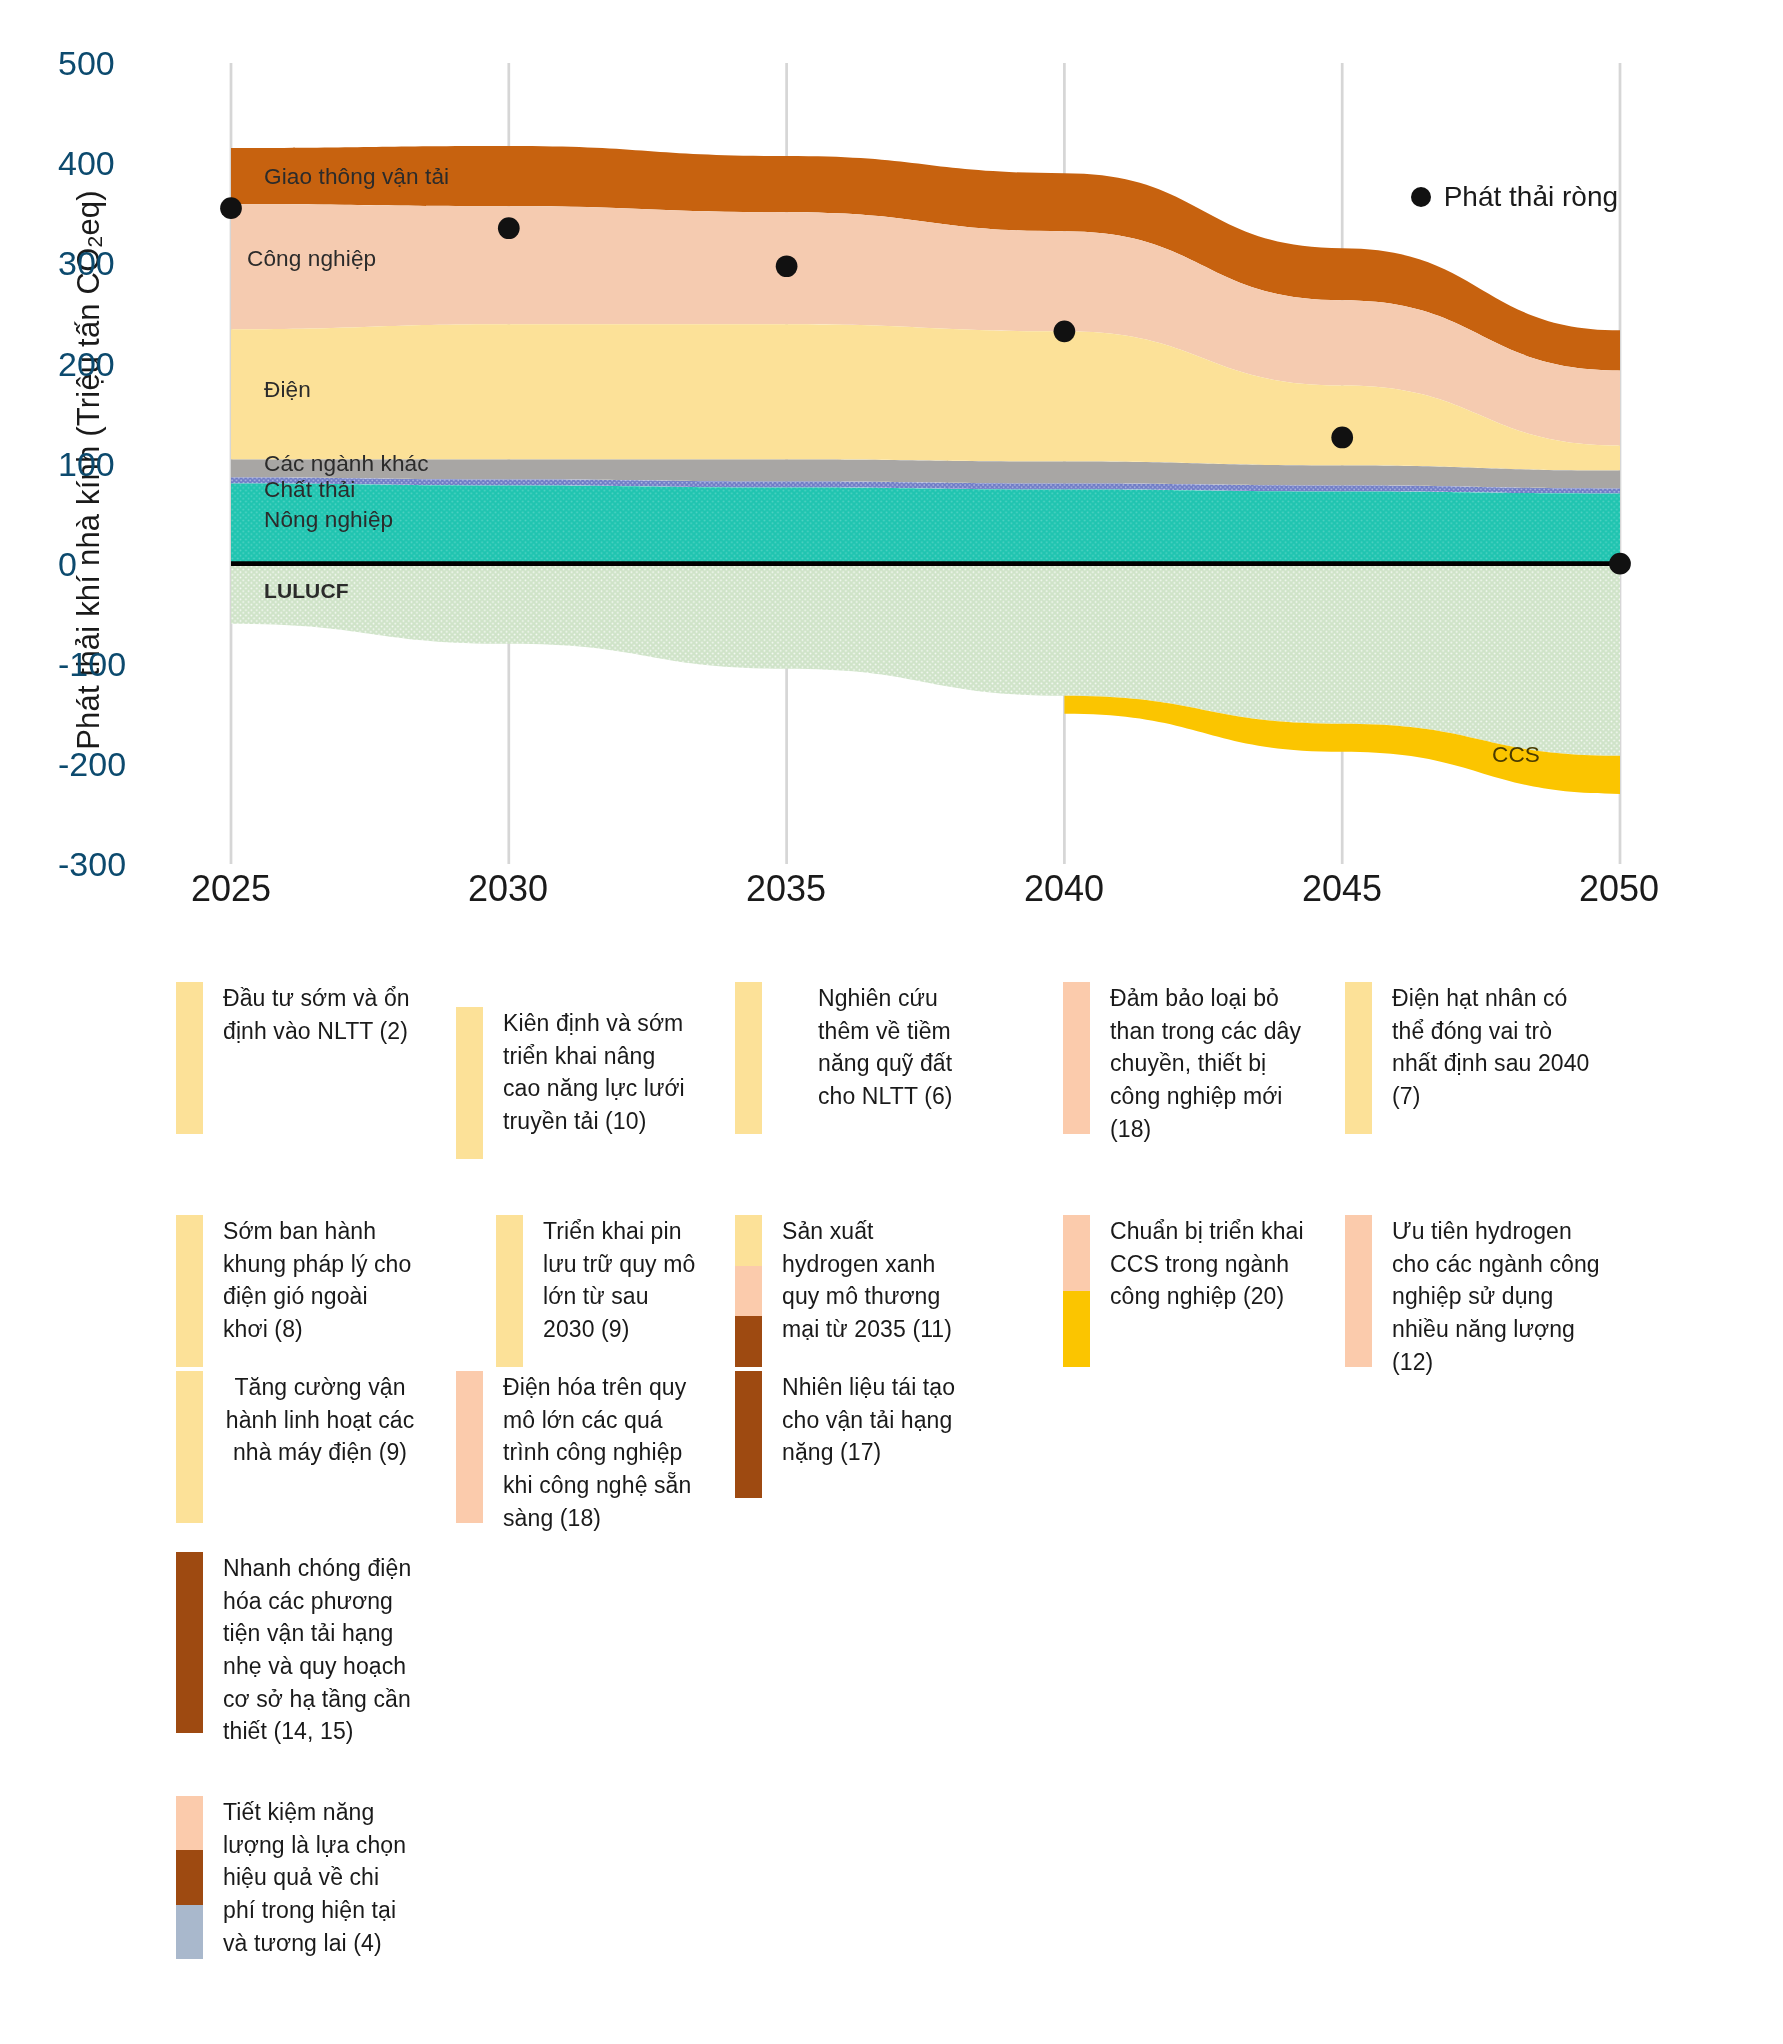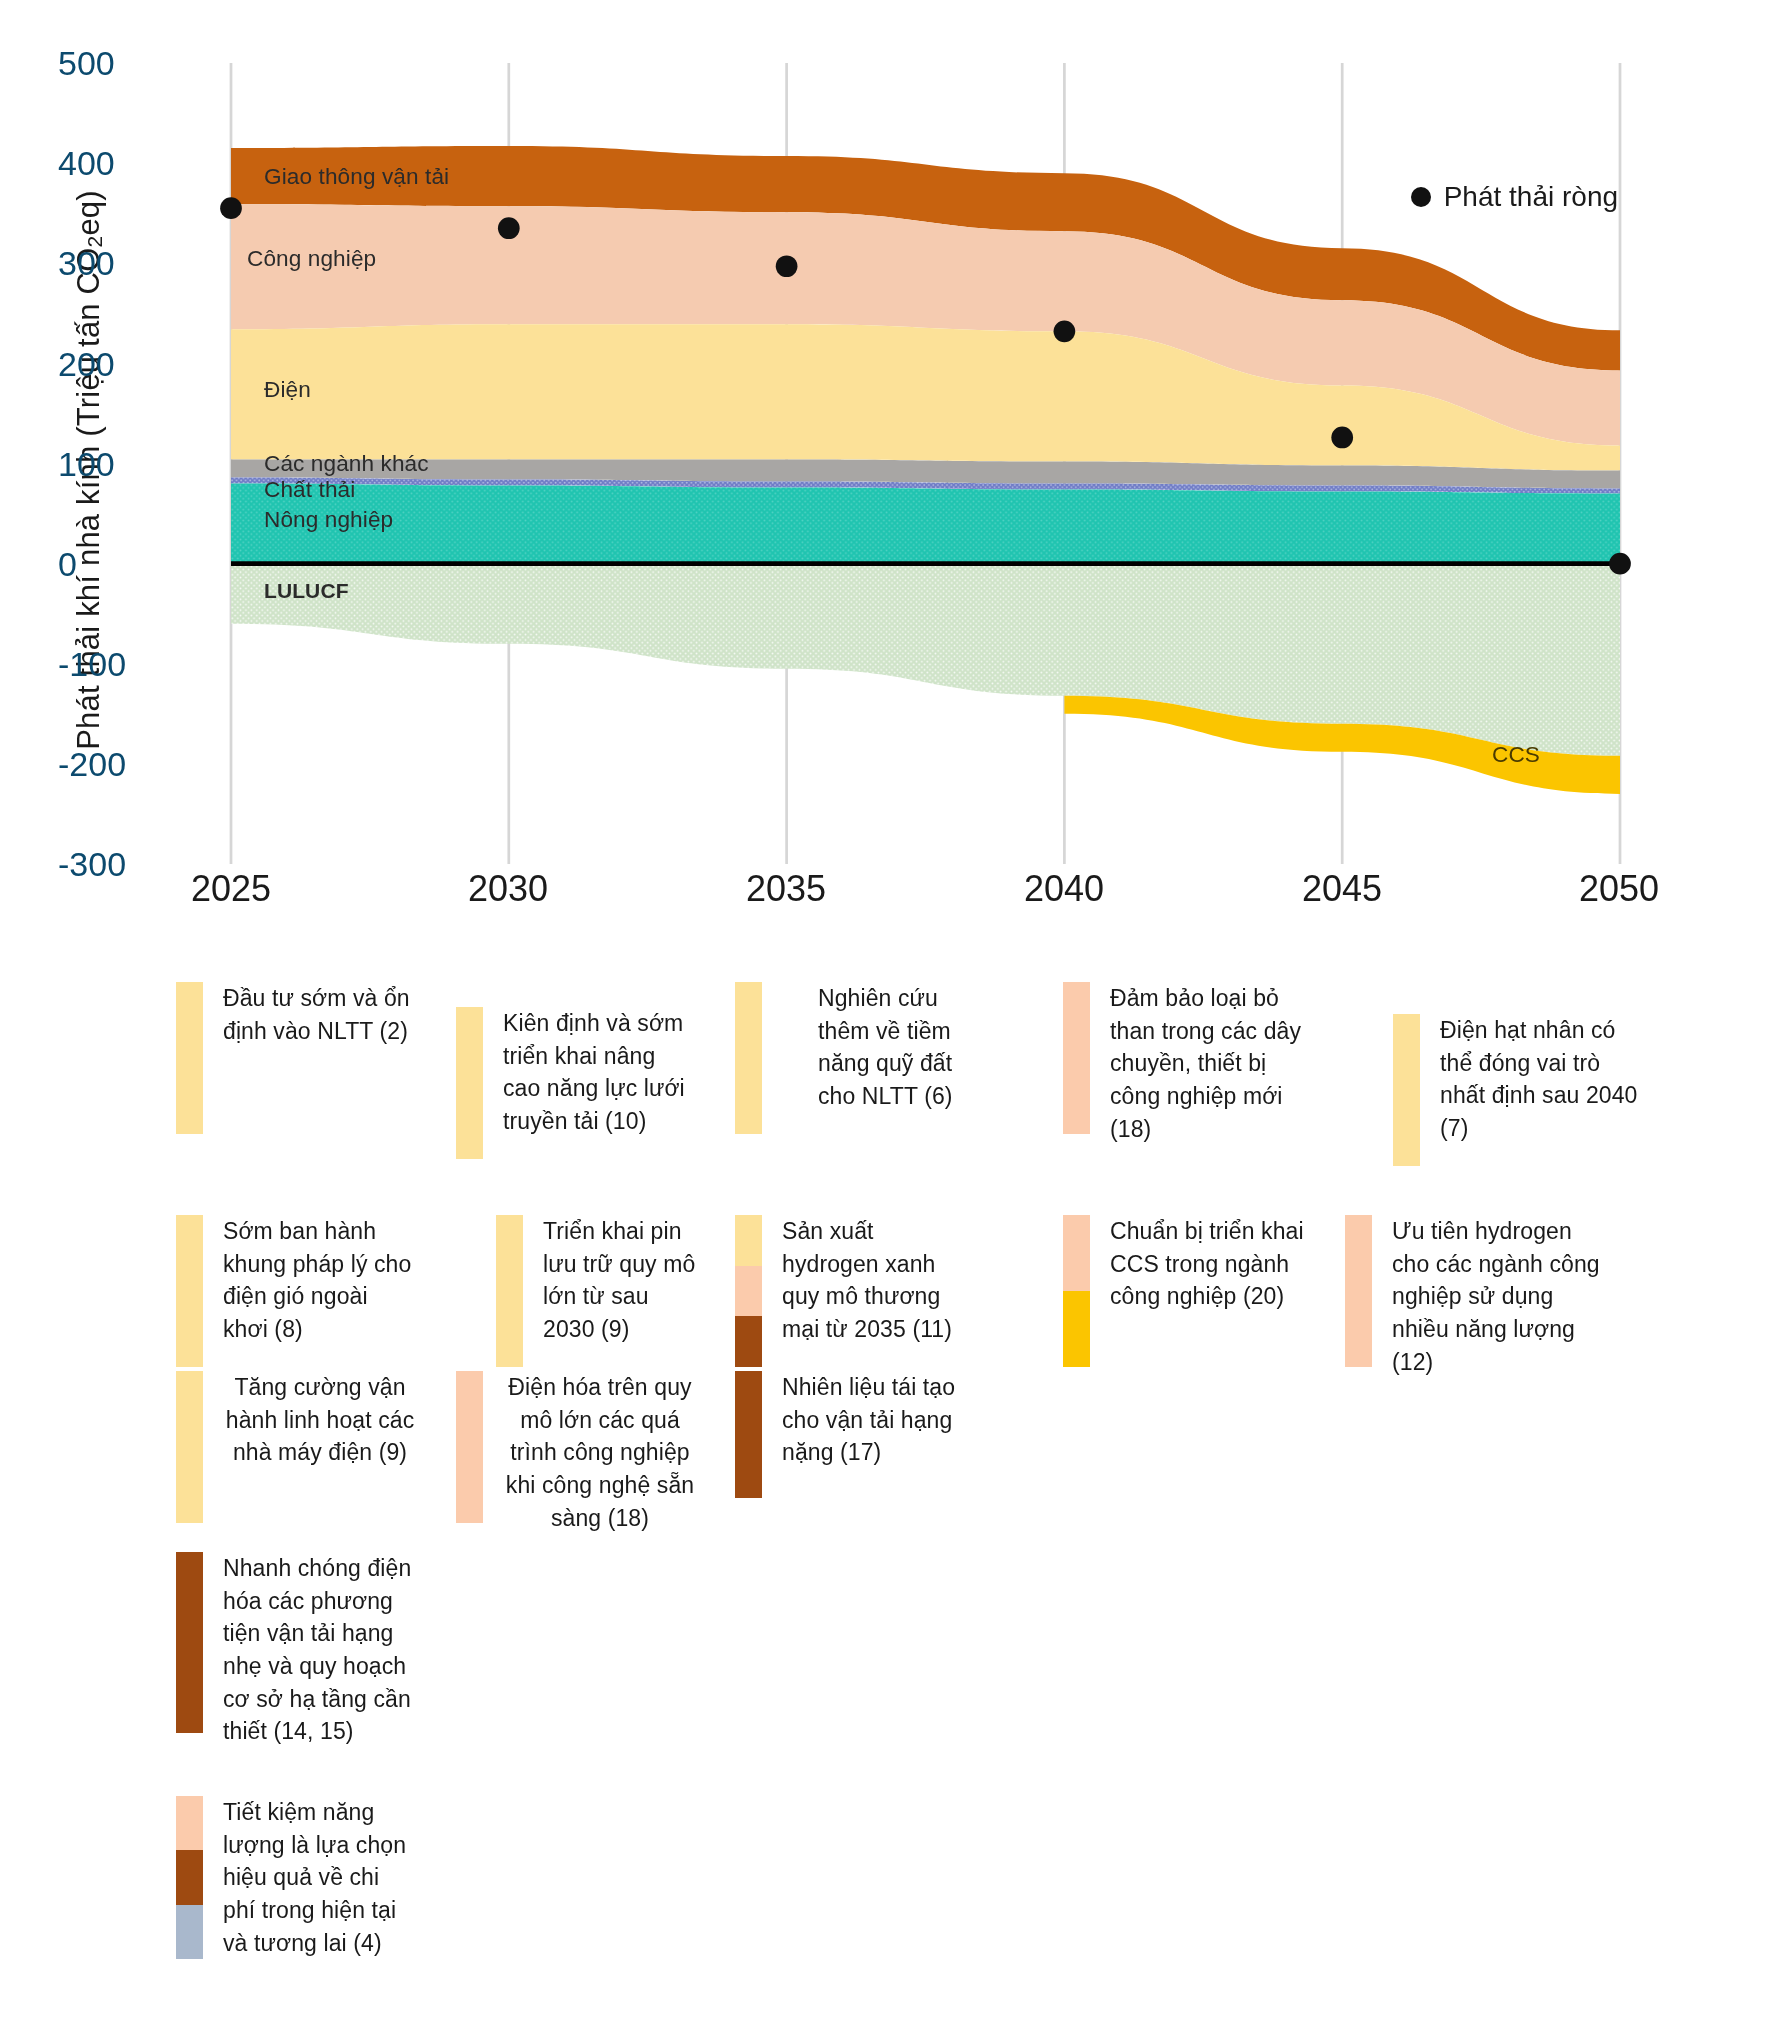--- a/index.html
+++ b/index.html
@@ -210,21 +210,21 @@
     <div class="key-item" style="left: 280px; top: 233px; width: 242px; padding-left: 40px;">
       <div class="swatch" style="height: 152px;">
         <span style="background: rgb(252, 225, 152); height: 100%;"></span>
       </div>
       <div class="key-text" style="width: 194px;">Triển khai pin lưu trữ quy mô lớn từ sau 2030 (9)</div>
     </div>
     <div class="key-item" style="left: 280px; top: 389px; width: 242px;">
       <div class="swatch" style="height: 152px;">
         <span style="background: rgb(251, 203, 172); height: 100%;"></span>
       </div>
-      <div class="key-text" style="width: 194px; text-align: center;">Điện hóa trên quy mô lớn các quá trình công nghiệp khi công nghệ sẵn sàng (18)</div>
+      <div class="key-text" style="width: 194px;">Điện hóa trên quy mô lớn các quá trình công nghiệp khi công nghệ sẵn sàng (18)</div>
     </div>
     <div class="key-item" style="left: 559px; top: 0px; width: 232px; gap: 36px;">
       <div class="swatch" style="height: 152px;">
         <span style="background: rgb(252, 225, 152); height: 100%;"></span>
       </div>
       <div class="key-text" style="width: 185px;">Nghiên cứu thêm về tiềm năng quỹ đất cho NLTT (6)</div>
     </div>
     <div class="key-item" style="left: 559px; top: 233px; width: 232px;">
       <div class="swatch" style="height: 152px;">
         <span style="background: rgb(252, 225, 152); height: 33.3333%;"></span>
@@ -245,21 +245,21 @@
       </div>
       <div class="key-text" style="width: 194px;">Đảm bảo loại bỏ than trong các dây chuyền, thiết bị công nghiệp mới (18)</div>
     </div>
     <div class="key-item" style="left: 887px; top: 233px; width: 242px;">
       <div class="swatch" style="height: 152px;">
         <span style="background: rgb(251, 203, 172); height: 50%;"></span>
         <span style="background: rgb(251, 197, 0); height: 50%;"></span>
       </div>
       <div class="key-text" style="width: 194px;">Chuẩn bị triển khai CCS trong ngành công nghiệp (20)</div>
     </div>
-    <div class="key-item" style="left: 1217px; top: 0px; width: 255px; margin-top: 32px;">
+    <div class="key-item" style="left: 1169px; top: 0px; width: 255px;">
       <div class="swatch" style="height: 152px;">
         <span style="background: rgb(252, 225, 152); height: 100%;"></span>
       </div>
       <div class="key-text" style="width: 208px;">Điện hạt nhân có thể đóng vai trò nhất định sau 2040 (7)</div>
     </div>
     <div class="key-item" style="left: 1169px; top: 233px; width: 255px;">
       <div class="swatch" style="height: 152px;">
         <span style="background: rgb(251, 203, 172); height: 100%;"></span>
       </div>
       <div class="key-text" style="width: 208px;">Ưu tiên hydrogen cho các ngành công nghiệp sử dụng nhiều năng lượng (12)</div>

